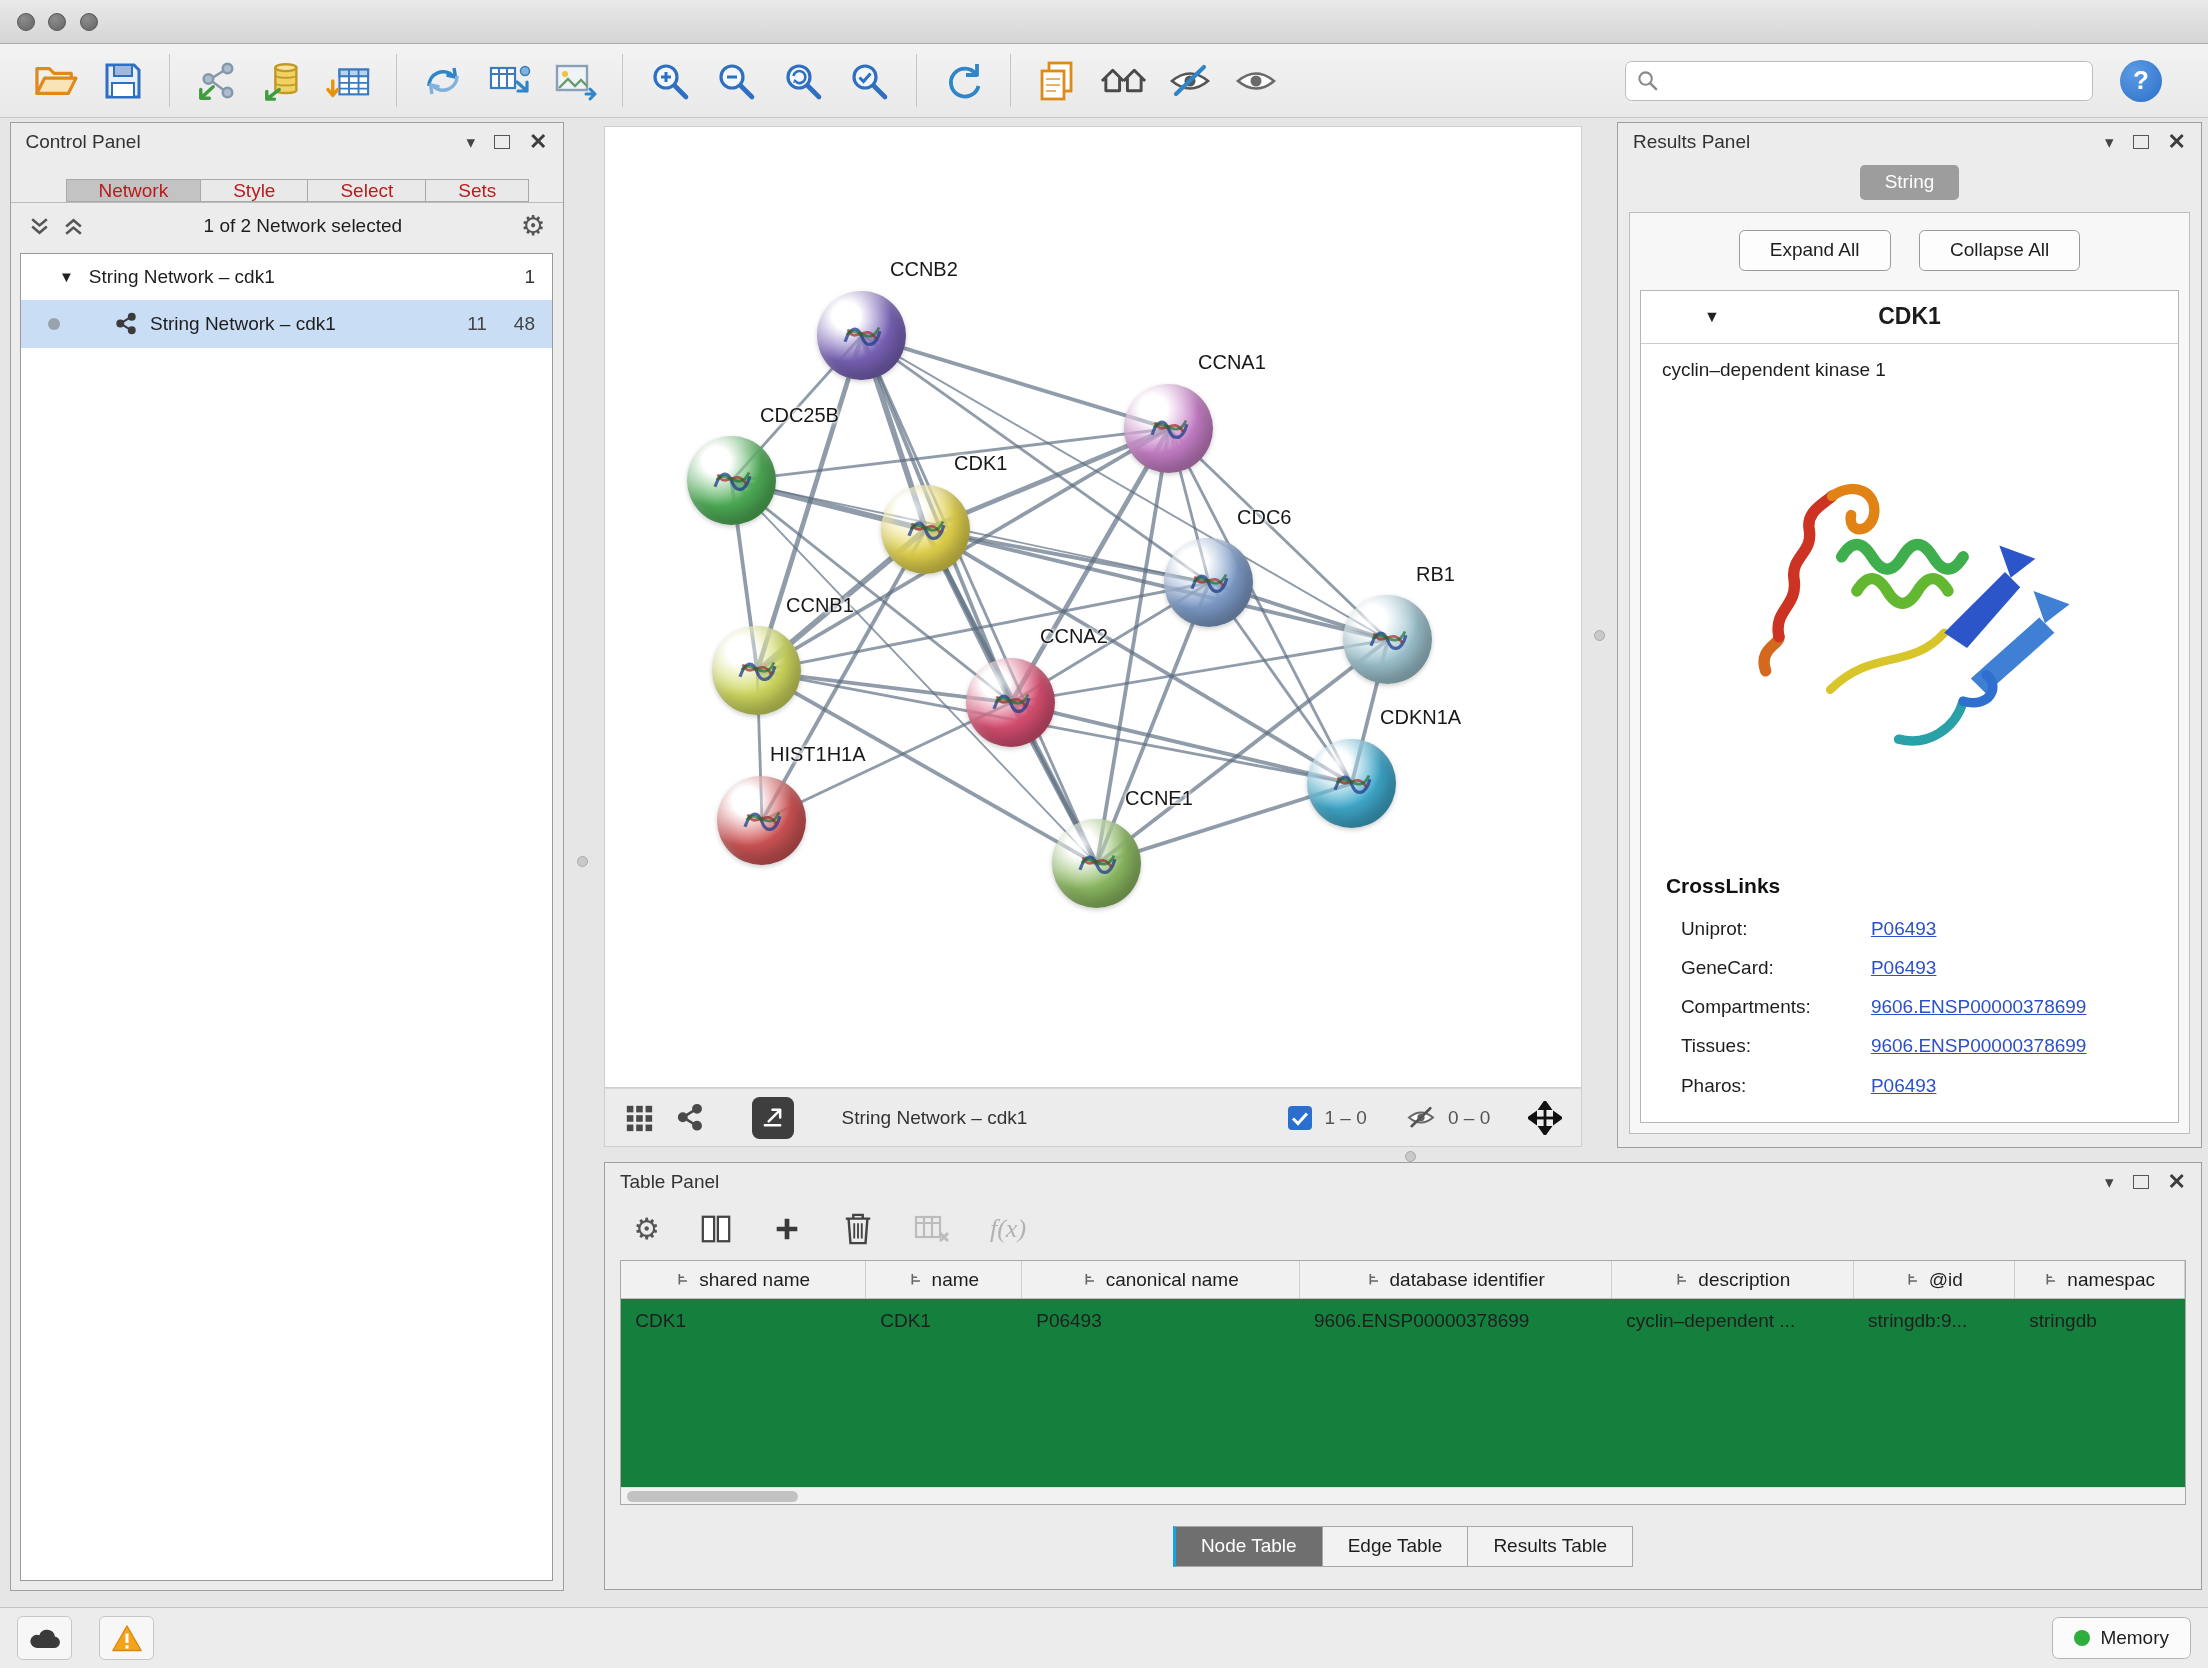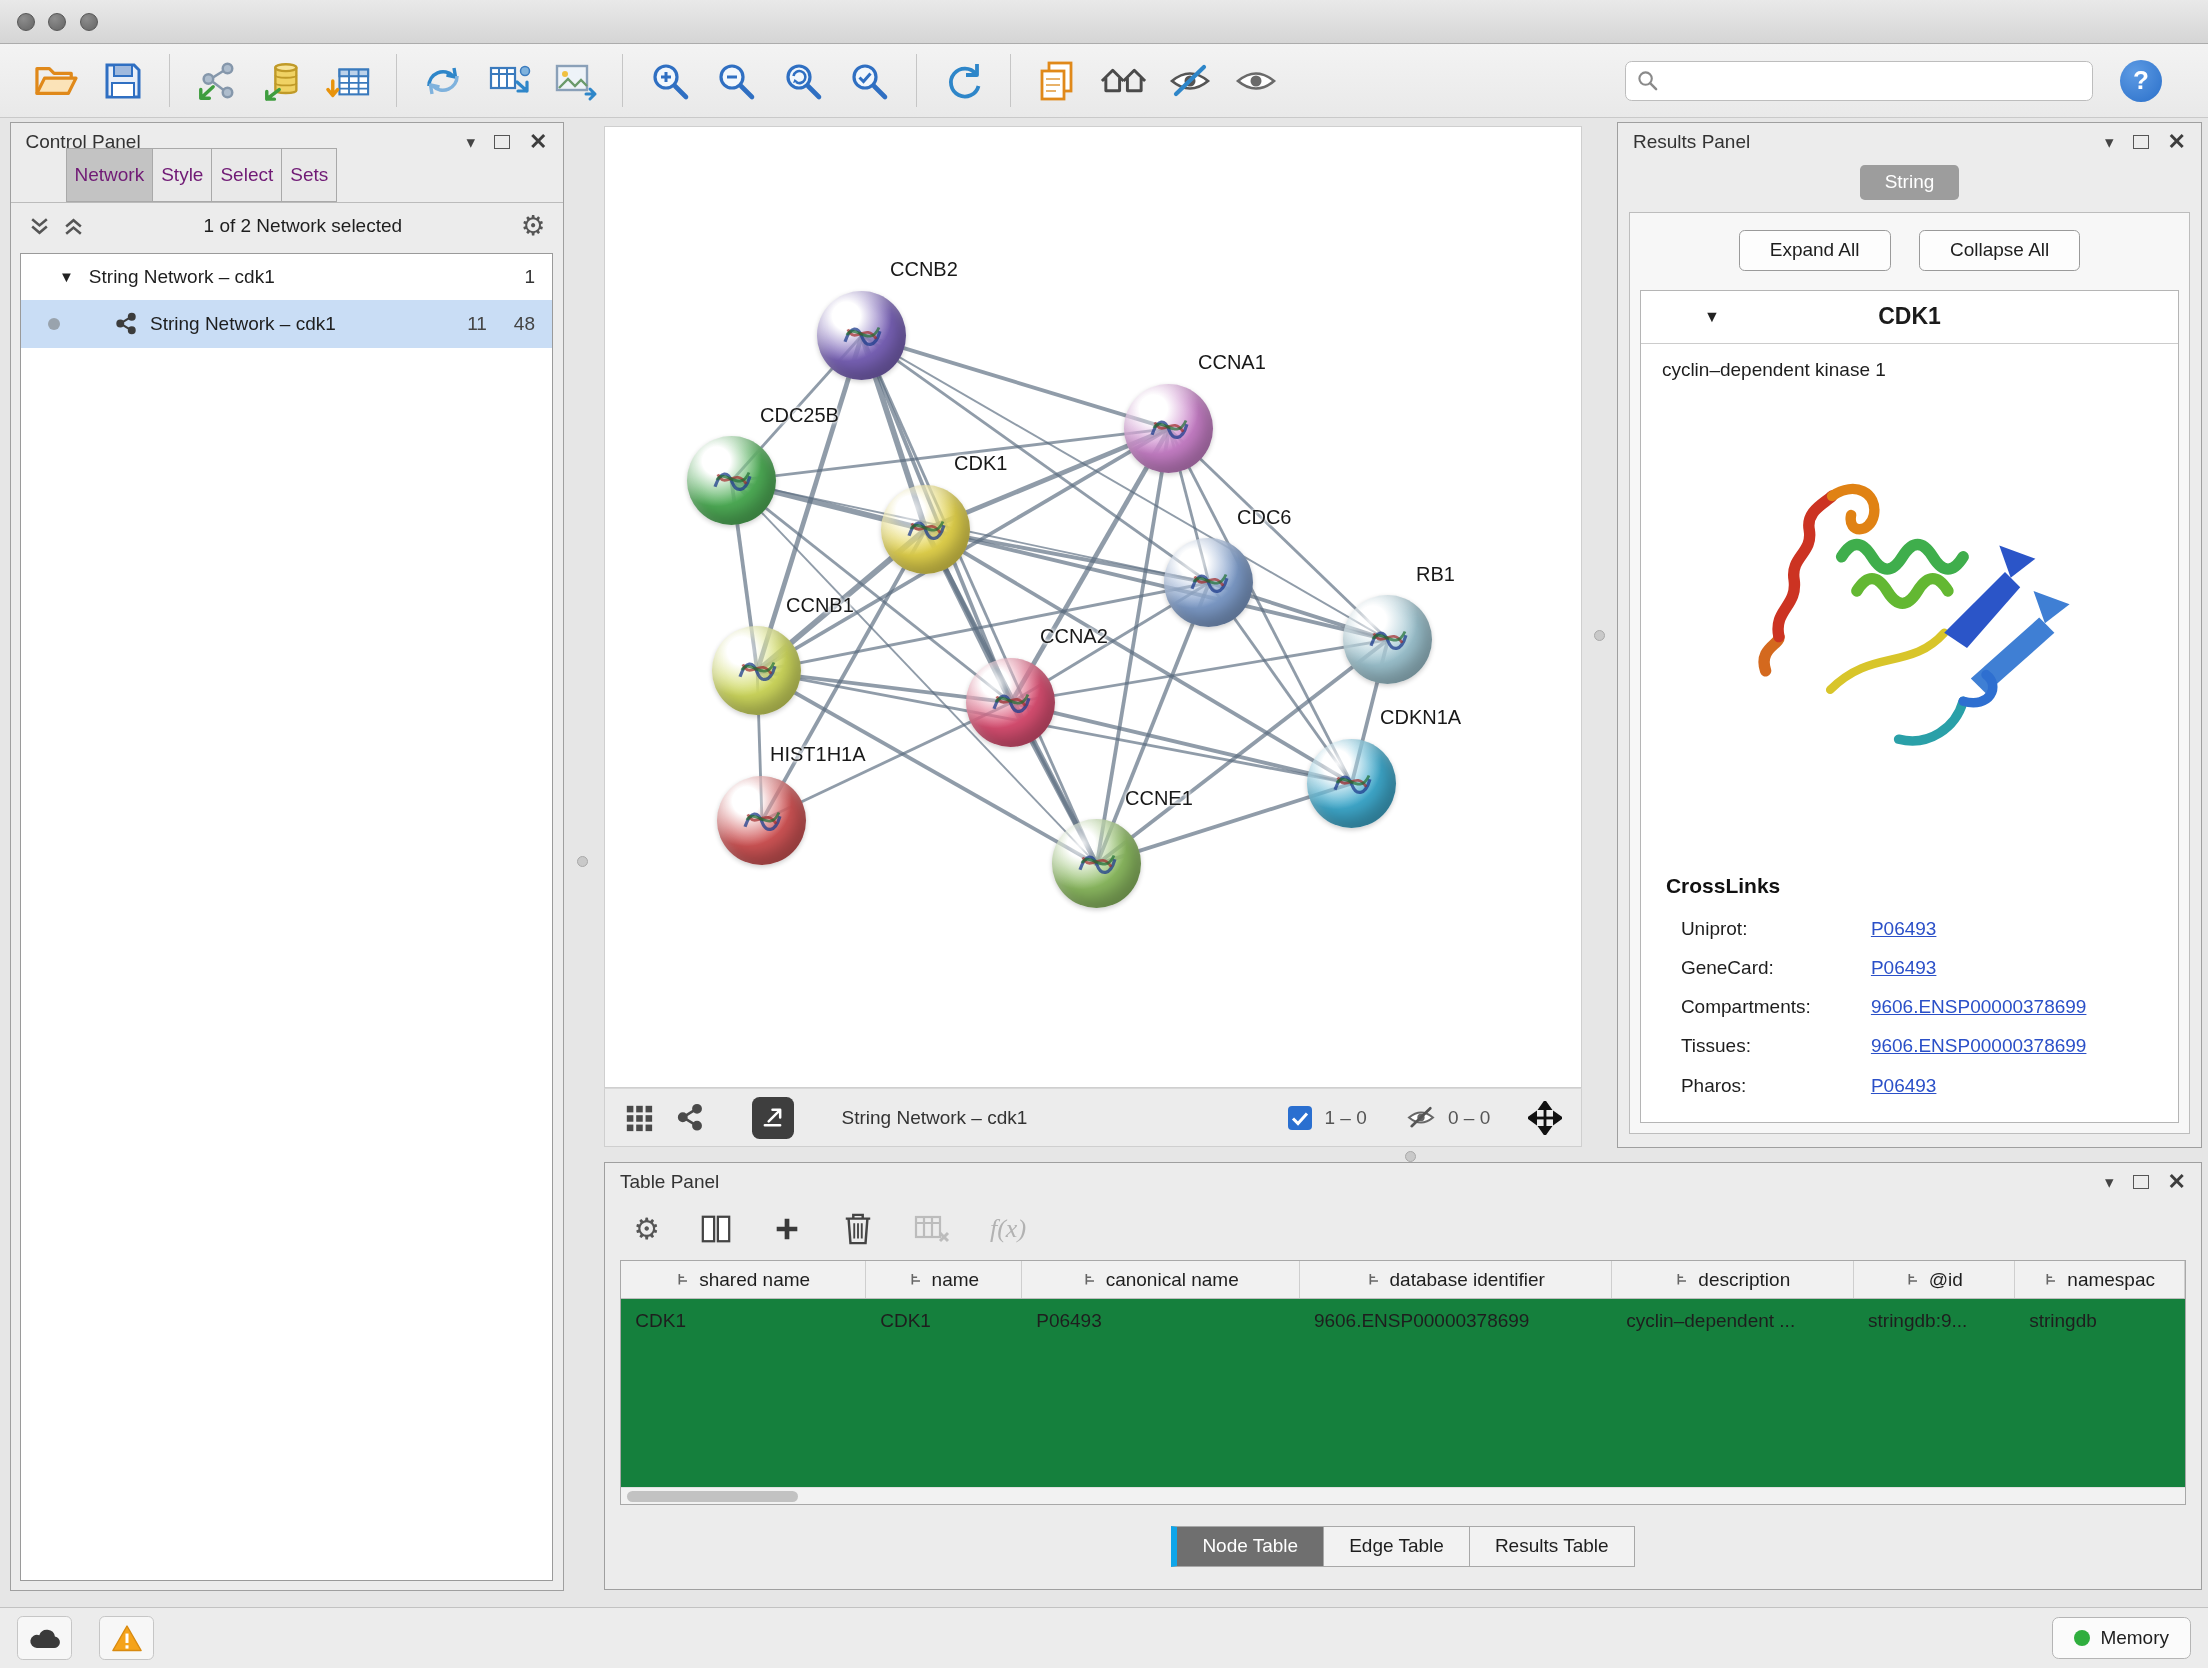--- a/index.html
+++ b/index.html
@@ -23,21 +23,21 @@
   
   .panel-header{height:38px;display:flex;align-items:center;padding:0 15px;font-size:19px;color:#333;flex:0 0 auto;}
   .panel-controls{margin-left:auto;display:flex;align-items:center;gap:19px;}
   .pc-caret{font-size:17px;color:#444;line-height:1;}
   .pc-box{width:16px;height:14.3px;border:1.9px solid #555;}
   .pc-x{font-weight:bold;font-size:22px;color:#3d3d3d;line-height:1;}
 
   
   .control-panel{position:absolute;left:9.5px;top:122px;width:554px;height:1469px;background:#ececec;border:1px solid #9f9f9f;display:flex;flex-direction:column;}
   .cp-tabs{display:flex;padding-left:55px;height:42px;align-items:flex-end;border-bottom:1px solid #bbb;}
-  .cp-tab{height:54px;padding:0 8px;display:flex;align-items:center;font-size:19px;color:#701a75;background:#e9e9e9;border:1px solid #a9a9a9;border-right:none;}
+  .cp-tab{height:23px;padding:0 32px;display:flex;align-items:center;font-size:19px;color:#b91c1c;background:#e9e9e9;border:1px solid #a9a9a9;border-right:none;}
   .cp-tab:last-child{border-right:1px solid #a9a9a9;}
   .cp-tab.selected{background:#c3c3c3;}
   .cp-subrow{height:46px;display:flex;align-items:center;padding:0 17px;gap:11.4px;flex:0 0 auto;}
   .cp-status{flex:1;text-align:center;font-size:19px;color:#1e1e1e;}
   .gear-glyph{font-size:27.6px;color:#555;line-height:1;}
   .tree-box{flex:1;margin:3.8px 9.5px 9.5px;background:#fff;border:1px solid #9a9a9a;overflow:hidden;}
   .tree-row1{height:46px;display:flex;align-items:center;padding:0 17px 0 38px;font-size:19px;color:#1e1e1e;gap:15px;}
   .tree-caret{font-size:15px;color:#222;}
   .tree-count{margin-left:auto;color:#333;}
   .tree-row2{height:48px;display:flex;align-items:center;background:#c9ddf5;padding:0 17px 0 27px;font-size:19px;color:#1e1e1e;gap:13.3px;}
@@ -81,21 +81,21 @@
   .fx{font-size:26px;font-style:italic;color:#b2b2b2;font-family:"Liberation Serif",serif;}
   .table-box{margin:3.8px 15px 0;background:#15803d;border:1px solid #a8a8a8;height:245px;position:relative;overflow:hidden;flex:0 0 auto;}
   table{border-collapse:collapse;table-layout:fixed;font-size:19px;}
   th{height:38px;background:#f1f1f1;border-right:1px solid #cfcfcf;border-bottom:1px solid #bdbdbd;font-weight:normal;color:#1e1e1e;}
   .th-inner{display:flex;align-items:center;justify-content:center;gap:8.6px;}
   td{height:44px;padding:0 14.3px;color:#1e1e1e;white-space:nowrap;overflow:hidden;}
   .hscroll{position:absolute;left:0;right:0;bottom:0;height:17px;background:#f2f2f2;border-top:1px solid #e0e0e0;}
   .hthumb{position:absolute;left:5.7px;top:2.9px;width:171px;height:11.4px;background:#c2c2c2;border-radius:5.7px;}
   .tp-tabs{display:flex;justify-content:center;margin-top:21px;}
   .tp-tab{font-size:19px;padding:8.6px 25px;background:#f2f2f2;border:1px solid #a8a8a8;border-left:none;color:#1e1e1e;}
-  .tp-tab:first-child{border-left:6px solid #0ea5e9;}
+  .tp-tab:first-child{border-left:3px solid #0ea5e9;}
   .tp-tab.selected{background:#6f6f6f;color:#fff;}
 
   
   .statusbar{position:absolute;left:0;right:0;bottom:0;height:61px;background:#ececec;border-top:1px solid #c2c2c2;display:flex;align-items:center;padding:0 17px;gap:27px;}
   .sb-btn{width:55px;height:44px;border:1px solid #c6c6c6;border-radius:5.7px;background:#f7f7f7;display:flex;align-items:center;justify-content:center;}
   .memory-btn{margin-left:auto;height:42px;border:1px solid #b5b5b5;border-radius:6.7px;background:#fbfbfb;display:flex;align-items:center;gap:10.5px;padding:0 21px;font-size:19px;color:#1e1e1e;}
   .mem-dot{width:16px;height:16px;border-radius:50%;background:#2fae3e;}
 
   .split-dot{position:absolute;width:11.4px;height:11.4px;border-radius:50%;background:#c9c9c9;border:1px solid #a9a9a9;}
 </style>

